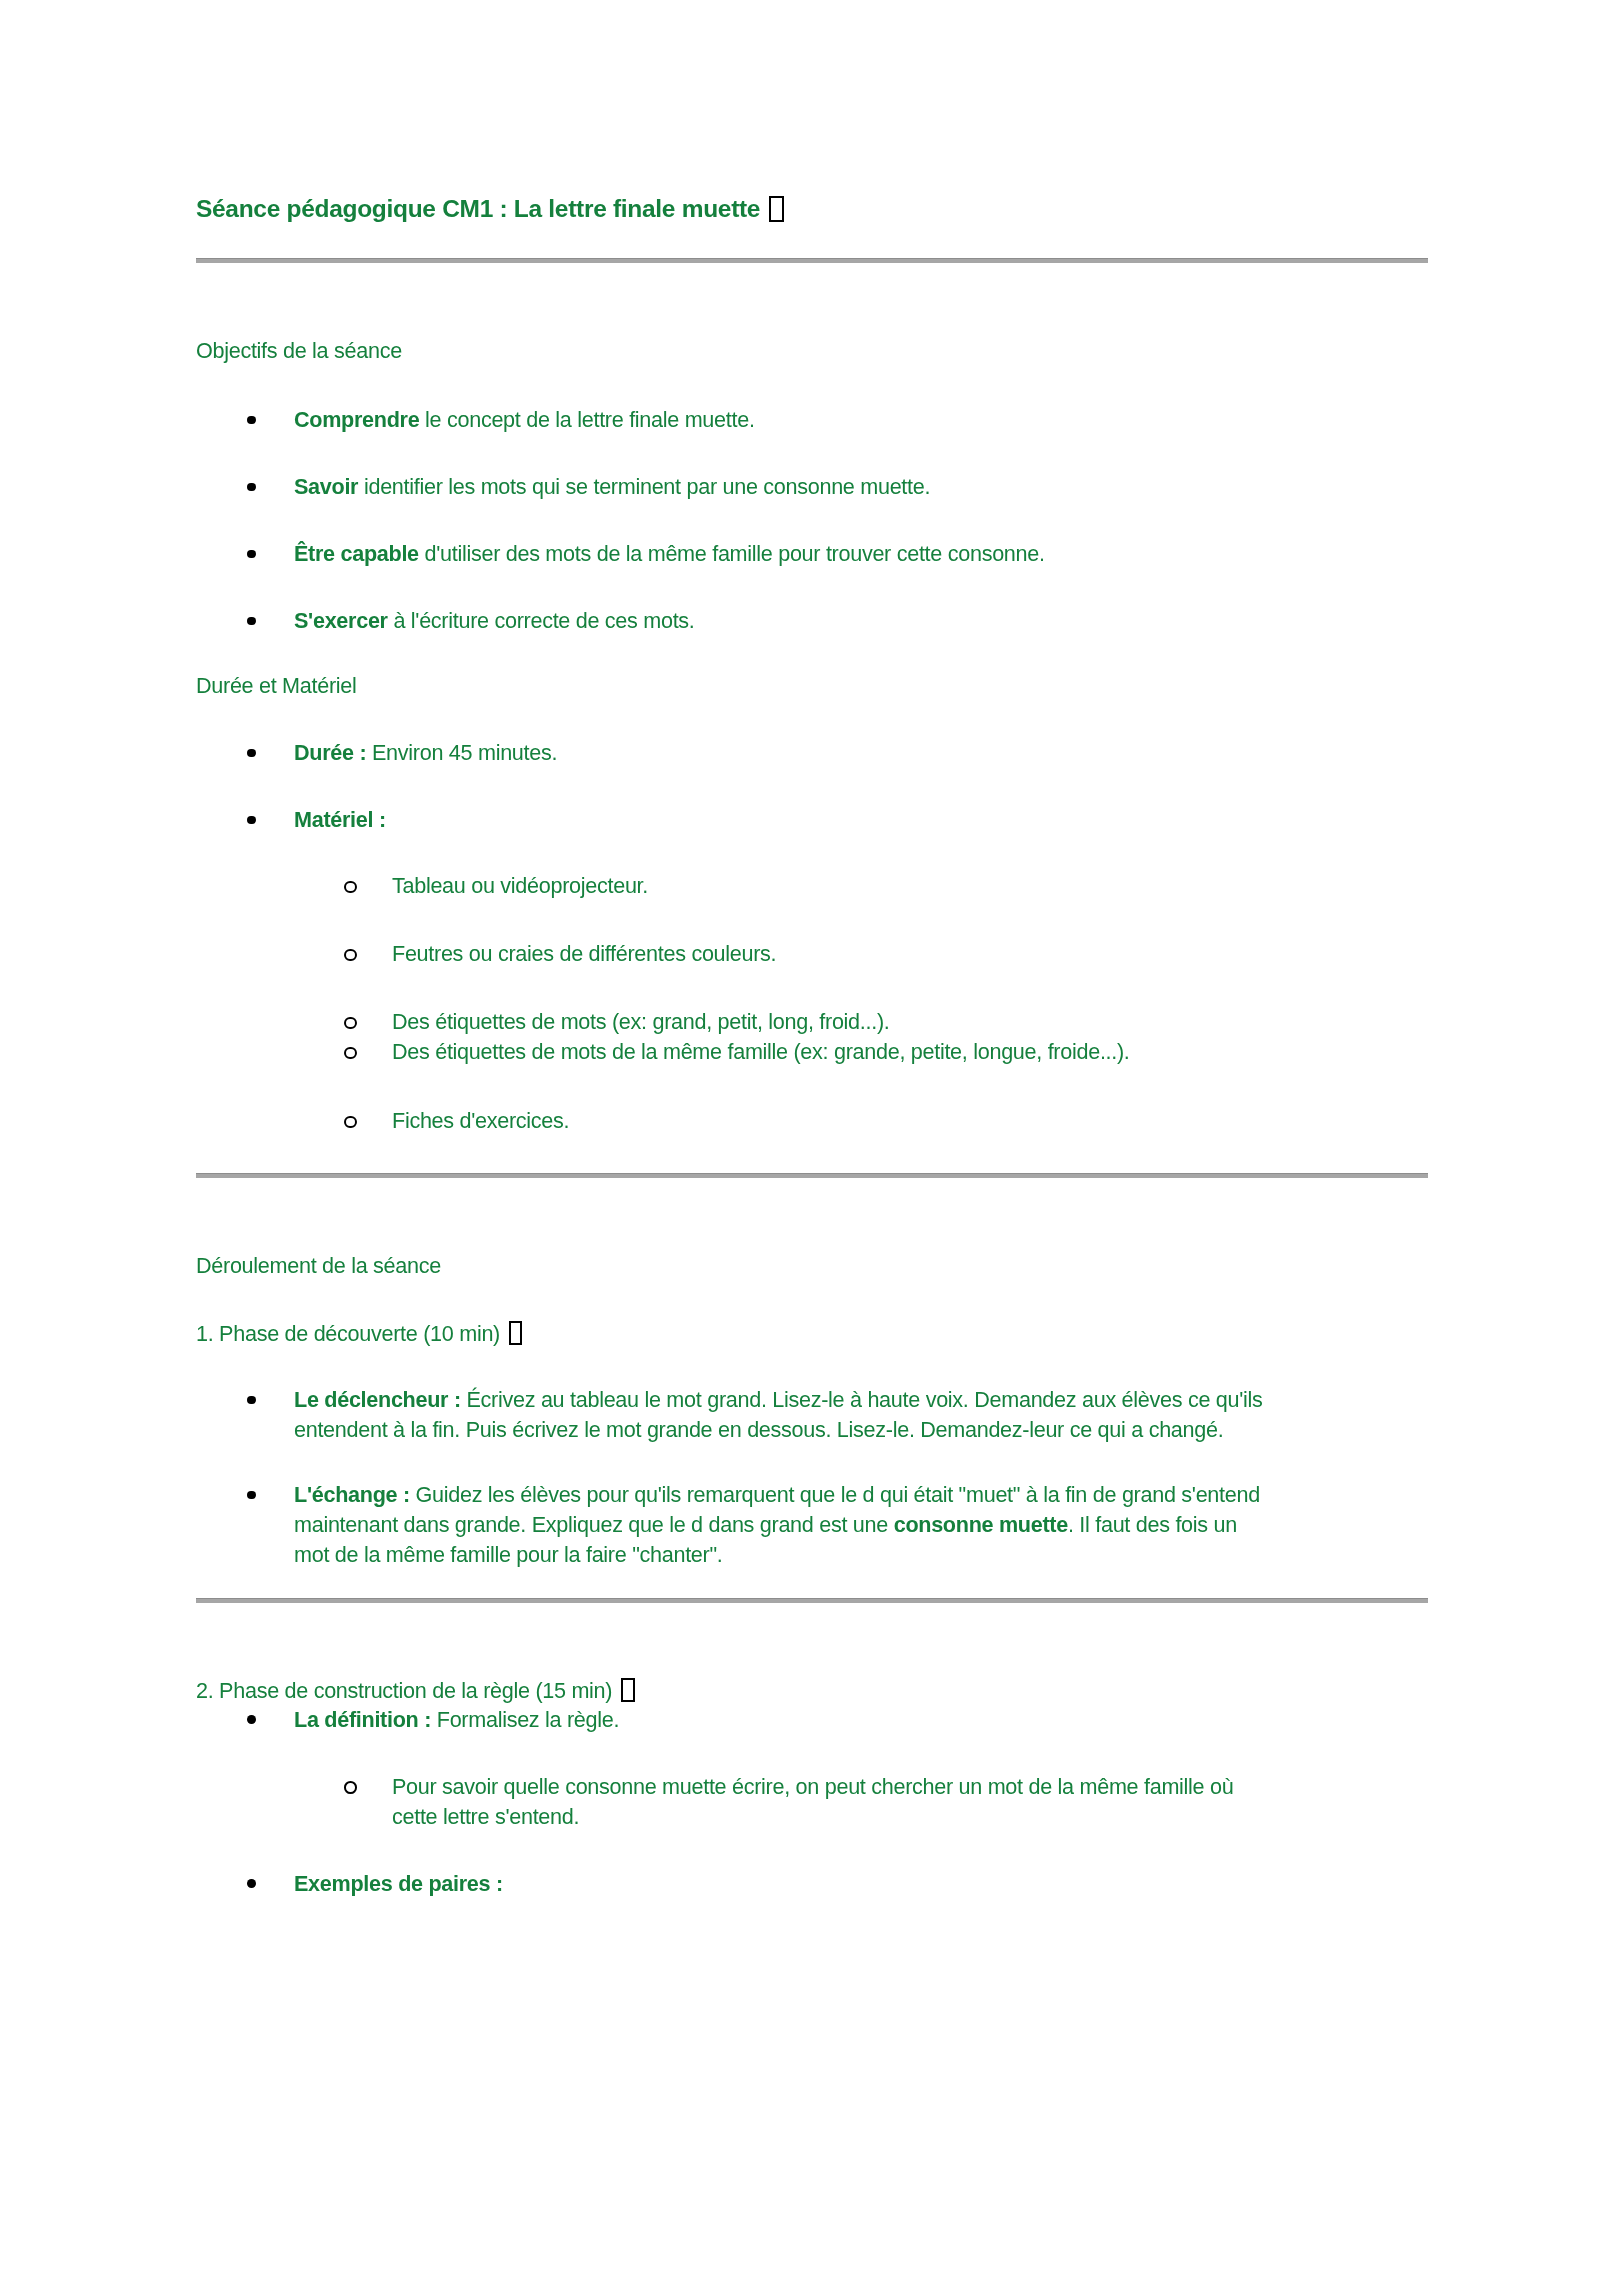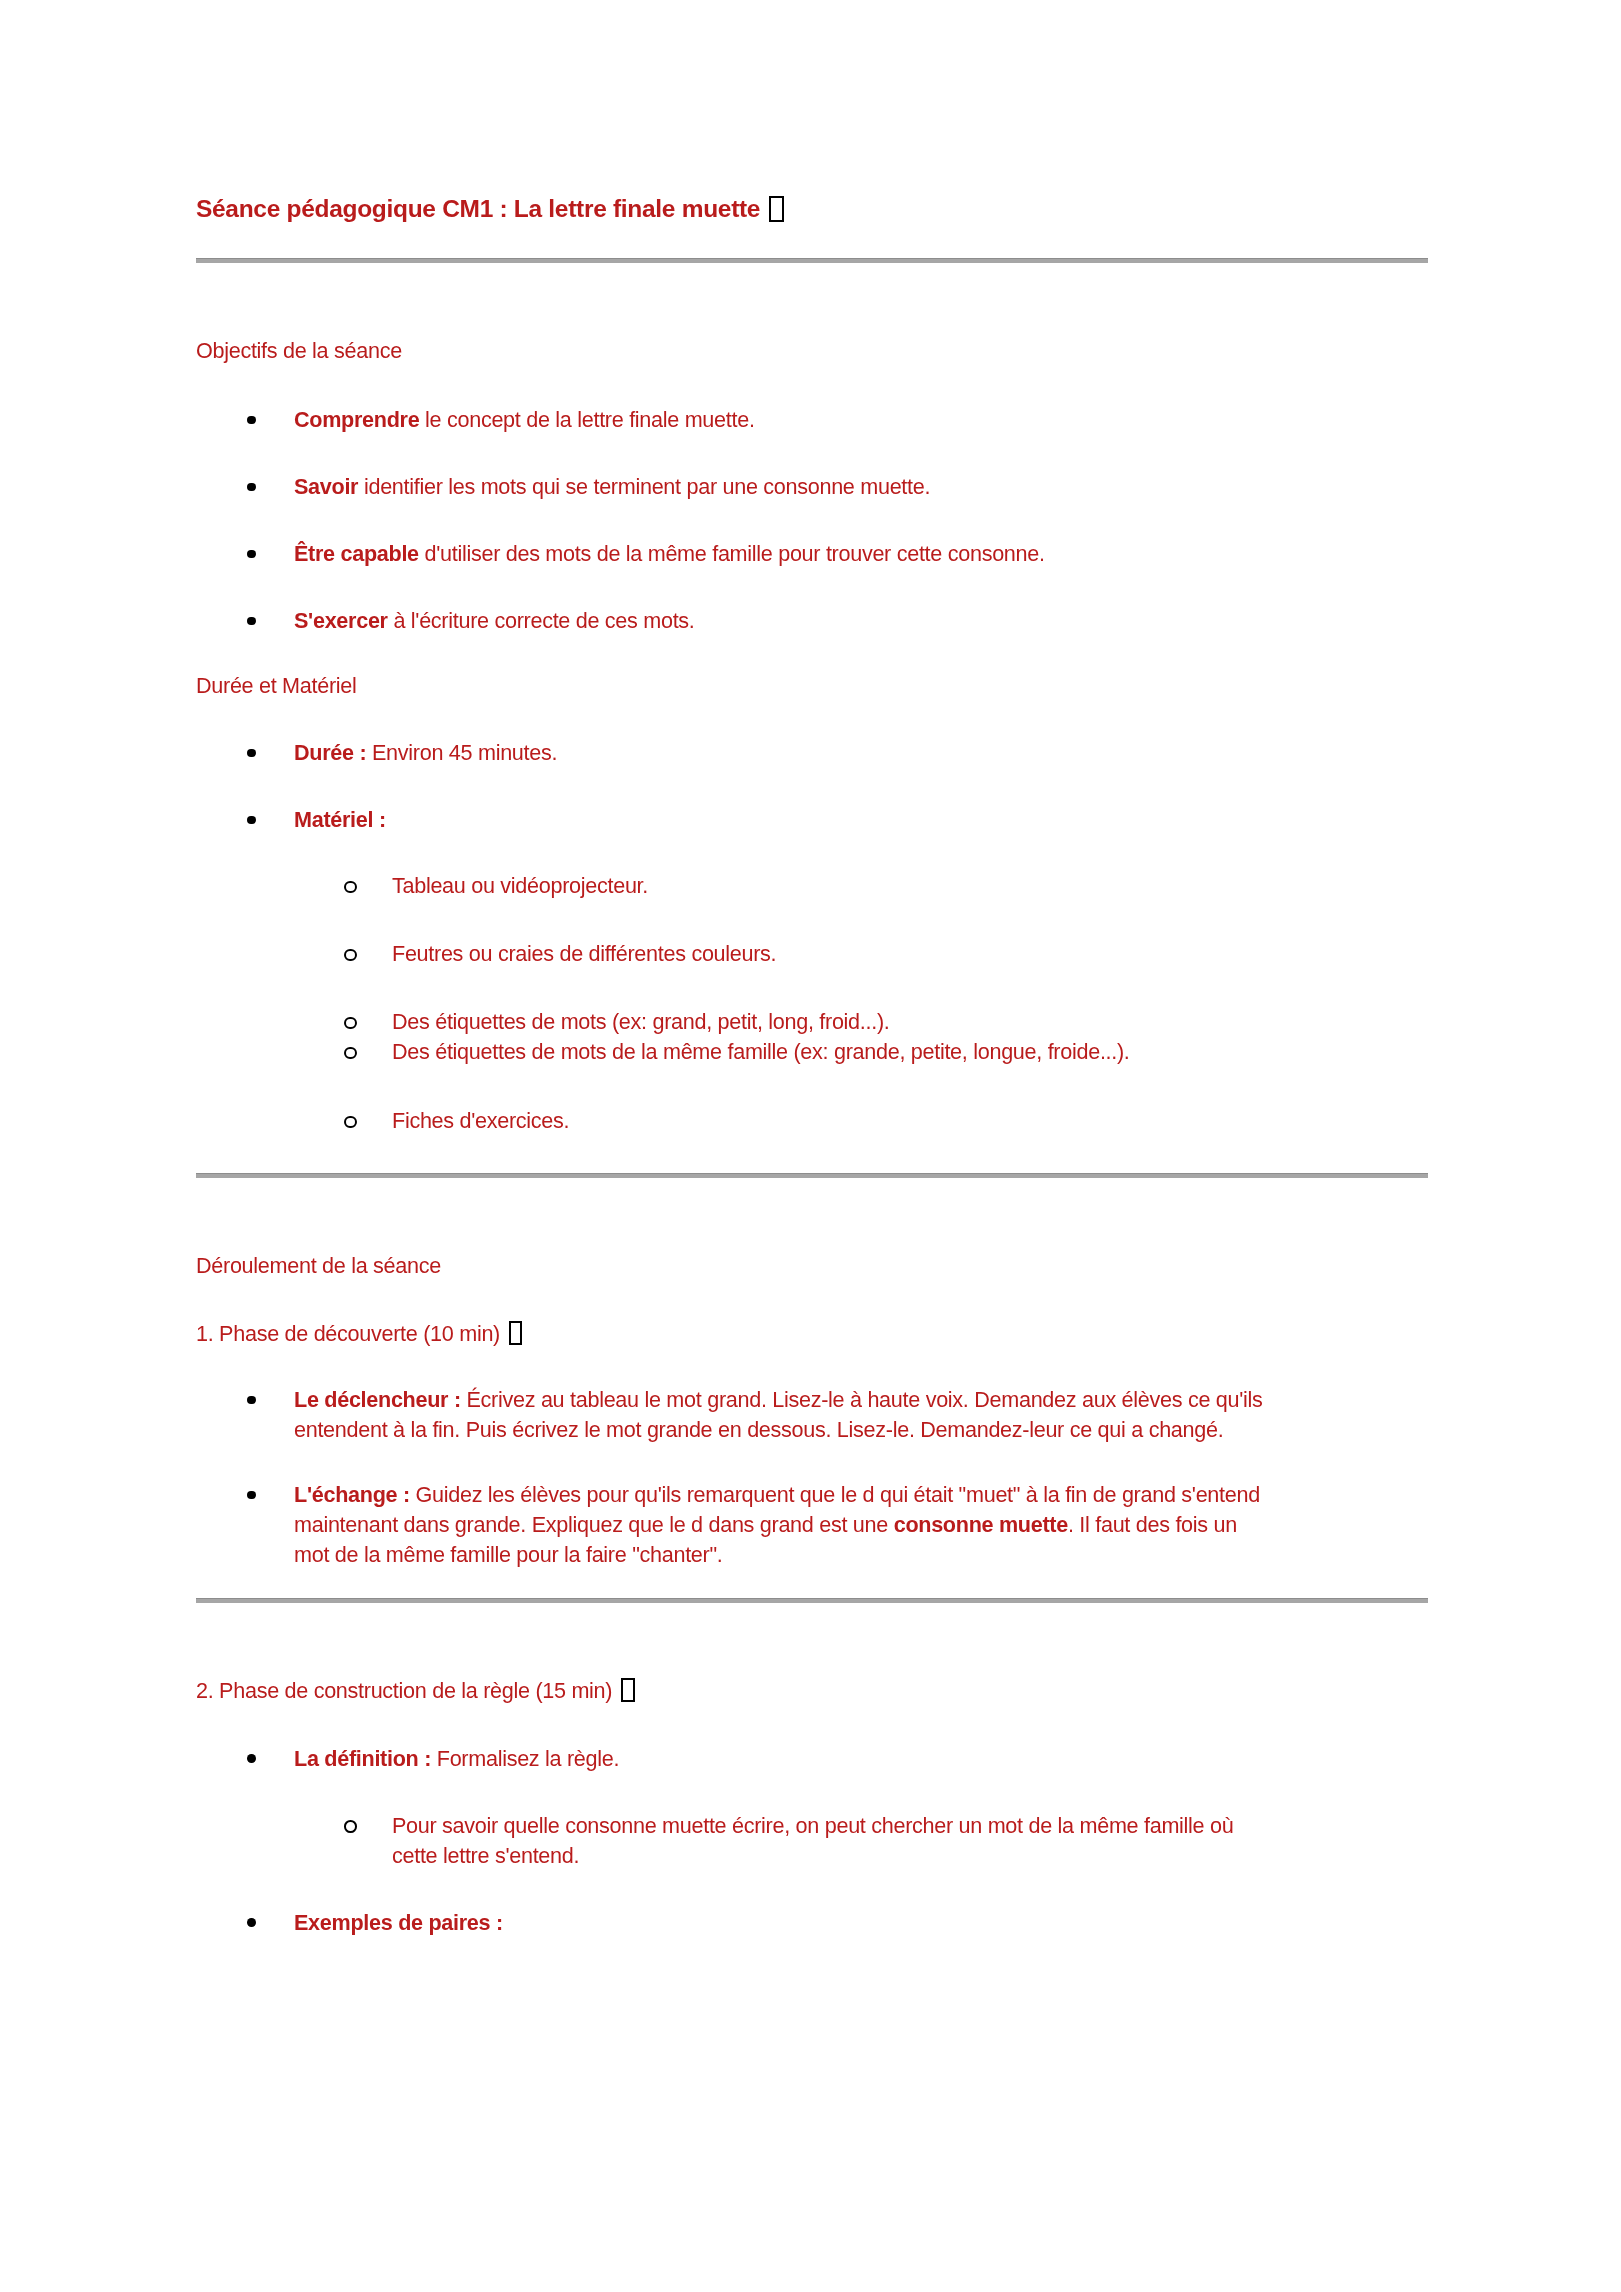--- a/index.html
+++ b/index.html
@@ -1,21 +1,21 @@
 <!DOCTYPE html>
 <html><head>
 <meta charset="utf-8">
 <style>
   html,body{margin:0;padding:0;background:#ffffff;}
   .page{
     position:relative;
     width:1621px;height:2293px;
     background:#ffffff;
     font-family:"Liberation Sans",sans-serif;
-    color:#b91c1c;
+    color:#15803d;
     overflow:hidden;
   }
   .content{position:absolute;left:196px;top:194px;width:1232px;}
   .title{
     margin:0;
     font-size:24.5px;line-height:29px;font-weight:bold;letter-spacing:-0.3px;
     white-space:pre;
   }
   .hrule{height:4.9px;background:#a6a6a6;border-top:1px solid #8d8d8d;box-sizing:border-box;}
   h2,h3{margin:0;font-size:21.6px;line-height:28px;font-weight:normal;letter-spacing:-0.3px;white-space:pre;}
@@ -80,21 +80,21 @@
     <div class="li" style="margin-top:37px;"><span class="dot"></span><span><b>Le déclencheur :</b><span> Écrivez au tableau le mot grand. Lisez-le à haute voix. Demandez aux élèves ce qu'ils
 entendent à la fin. Puis écrivez le mot grande en dessous. Lisez-le. Demandez-leur ce qui a changé.</span></span></div>
     <div class="li" style="margin-top:35px;"><span class="dot"></span><span><b>L'échange :</b><span> Guidez les élèves pour qu'ils remarquent que le d qui était "muet" à la fin de grand s'entend
 maintenant dans grande. Expliquez que le d dans grand est une </span><b>consonne muette</b><span>. Il faut des fois un
 mot de la même famille pour la faire "chanter".</span></span></div>
 
     <div class="hrule" style="margin-top:28px;"></div>
 
     <h3 style="margin-top:74px;"><span>2. Phase de construction de la règle (15 min)</span><span class="tofu" style="width:13.7px;height:23.5px;vertical-align:-3.9px;"></span></h3>
 
-    <div class="li" style="margin-top:39px;"><span class="dot"></span><span><b>La définition :</b><span> Formalisez la règle.</span></span></div>
+    <div class="li" style=""><span class="dot"></span><span><b>La définition :</b><span> Formalisez la règle.</span></span></div>
 
     <div class="li l2" style="margin-top:37px;"><span class="circ"></span><span><span>Pour savoir quelle consonne muette écrire, on peut chercher un mot de la même famille où
 cette lettre s'entend.</span></span></div>
 
     <div class="li" style="margin-top:37px;"><span class="dot"></span><span><b>Exemples de paires :</b></span></div>
 
   </div>
 </div>
 
 

